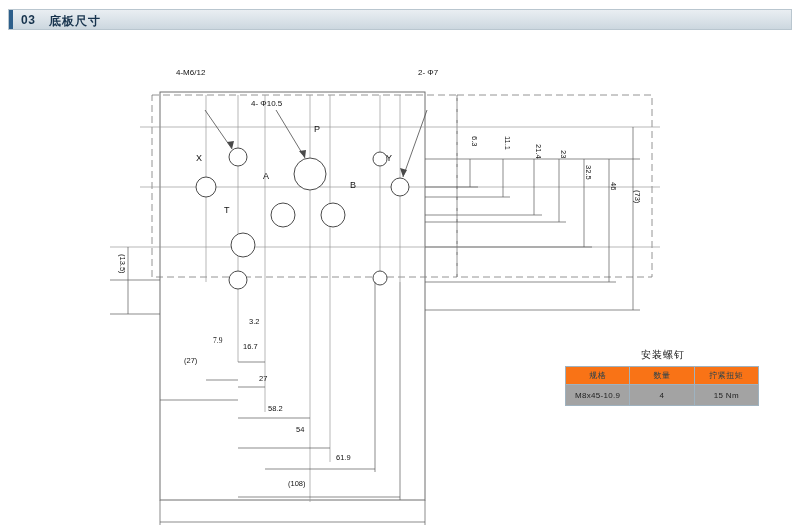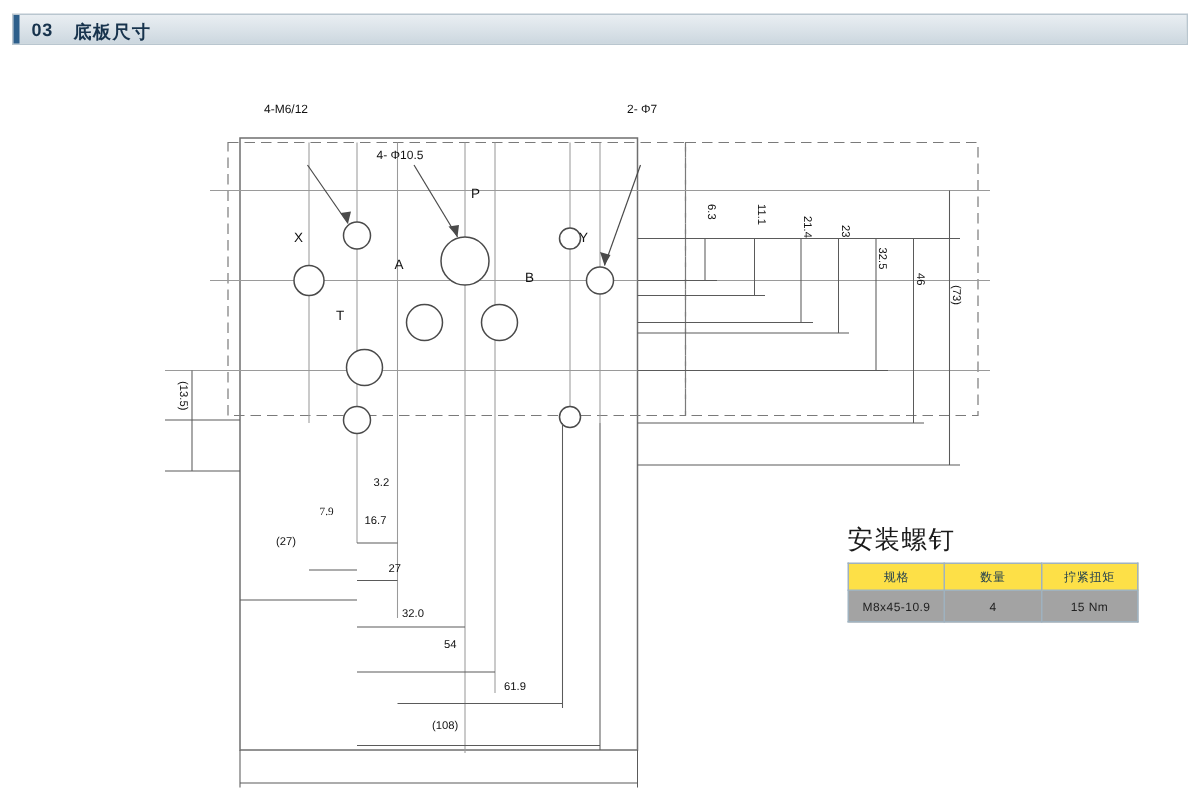--- a/index.html
+++ b/index.html
@@ -72,33 +72,34 @@
   }
 
   
   .screw-block {
     position: absolute;
     left: 565px;
     top: 348px;
     width: 196px;
   }
   .screw-title {
-    font-size: 17px;
+    font-size: 10px;
     color: #1a1a1a;
     margin-bottom: 4px;
     letter-spacing: 1px;
+    text-align: center;
   }
   table.screw {
     border-collapse: collapse;
     width: 194px;
     font-size: 8px;
     table-layout: fixed;
   }
   table.screw th {
-    background: #fde047;
+    background: #f97316;
     border: 1px solid #9fb2bf;
     height: 15px;
     font-weight: normal;
     color: #24414f;
     text-align: center;
     letter-spacing: 0.5px;
   }
   table.screw td {
     border: 1px solid #9fb2bf;
     height: 18px;
@@ -226,21 +227,21 @@
       <span style="position:absolute;left:584px;top:133px;font-size:7.5px;color:#111;writing-mode:vertical-rl;">32.5</span>
       <span style="position:absolute;left:609px;top:150px;font-size:7.5px;color:#111;writing-mode:vertical-rl;">46</span>
       <span style="position:absolute;left:633px;top:158px;font-size:7.5px;color:#111;writing-mode:vertical-rl;">(73)</span>
       <span style="position:absolute;left:118px;top:222px;font-size:7.5px;color:#111;writing-mode:vertical-rl;">(13.5)</span>
 
       <span style="position:absolute;left:249px;top:285px;font-size:7.5px;color:#111;">3.2</span>
       <span style="position:absolute;left:213px;top:304px;font-size:7.5px;color:#111;font-family:Liberation Serif, serif;">7.9</span>
       <span style="position:absolute;left:243px;top:310px;font-size:7.5px;color:#111;">16.7</span>
       <span style="position:absolute;left:184px;top:324px;font-size:7.5px;color:#111;">(27)</span>
       <span style="position:absolute;left:259px;top:342px;font-size:7.5px;color:#111;">27</span>
-      <span style="position:absolute;left:268px;top:372px;font-size:7.5px;color:#111;">32.0</span>
+      <span style="position:absolute;left:268px;top:372px;font-size:7.5px;color:#111;">58.2</span>
       <span style="position:absolute;left:296px;top:393px;font-size:7.5px;color:#111;">54</span>
       <span style="position:absolute;left:300px;top:421px;font-size:7.5px;color:#111;padding-left:36px;">61.9</span>
       <span style="position:absolute;left:288px;top:447px;font-size:7.5px;color:#111;">(108)</span>
     </div>
   </div>
 
   <div class="screw-block">
     <div class="screw-title">安装螺钉</div>
     <table class="screw">
       <thead>

